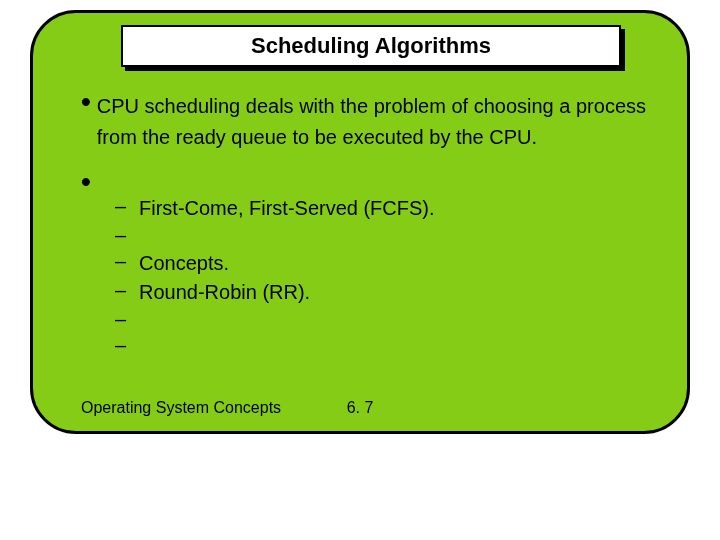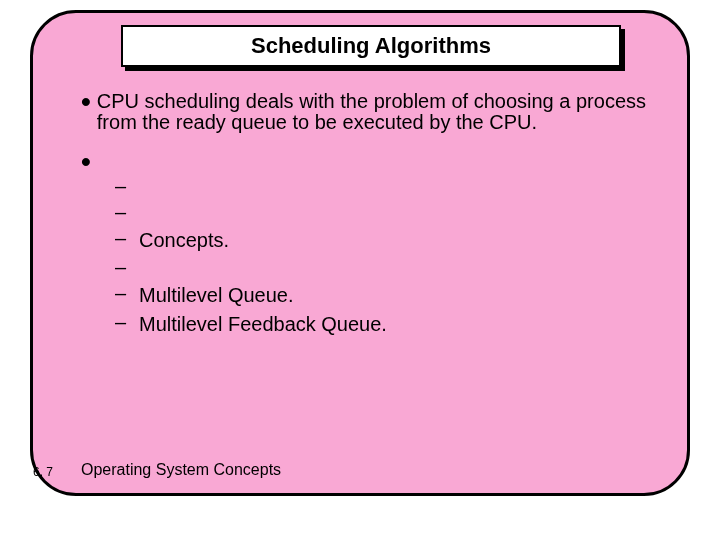--- a/index.html
+++ b/index.html
@@ -2,24 +2,24 @@
 <html><head>
 <meta charset="utf-8">
 <style>
   * { margin: 0; padding: 0; box-sizing: border-box; }
   html, body { width: 720px; height: 540px; background: #fff; font-family: Arial, Helvetica, sans-serif; }
   .slide {
     position: absolute;
     left: 30px;
     top: 10px;
     width: 660px;
-    height: 486px;
+    height: 424px;
     border: 3px solid #000;
     border-radius: 46px;
-    background: #f9a8d4;
+    background: #84cc16;
   }
   .title-shadow {
     position: absolute;
     left: 92px;
     top: 16px;
     width: 500px;
     height: 42px;
     background: #000;
   }
   .title-box {
@@ -53,21 +53,21 @@
   }
   .bullet-dot {
     font-size: 28px;
     line-height: 18px;
     margin-right: 6px;
     margin-top: 2px;
     font-weight: bold;
   }
   .bullet-text {
     font-size: 20px;
-    line-height: 21px;
+    line-height: 31px;
   }
   .sublist {
     margin-left: 34px;
     margin-top: 4px;
   }
   .sub-row {
     display: flex;
     align-items: flex-start;
     margin-bottom: 3px;
   }
@@ -85,22 +85,22 @@
     left: 48px;
     bottom: 14px;
     font-size: 16px;
     color: #000;
   }
   .footer-center {
     position: absolute;
     left: 0;
     right: 0;
     bottom: 14px;
-    text-align: left;
-    font-size: 12px;
+    text-align: center;
+    font-size: 16px;
     color: #000;
   }
 </style>
 </head>
 <body>
 
 <div class="slide">
 
   <div class="title-shadow"></div>
   <div class="title-box">
@@ -114,38 +114,38 @@
       <span class="bullet-text">CPU scheduling deals with the problem of choosing a process from the ready queue to be executed by the CPU.</span>
     </div>
 
     <div class="bullet-row" style="margin-bottom:2px;">
       <span class="bullet-dot">•</span>
     </div>
 
     <div class="sublist">
       <div class="sub-row">
         <span class="sub-dash">–</span>
+        <span class="sub-text">First-Come, First-Served (FCFS).</span>
       </div>
       <div class="sub-row">
         <span class="sub-dash">–</span>
       </div>
       <div class="sub-row">
         <span class="sub-dash">–</span>
         <span class="sub-text">Concepts.</span>
       </div>
       <div class="sub-row">
         <span class="sub-dash">–</span>
+        <span class="sub-text">Round-Robin (RR).</span>
       </div>
       <div class="sub-row">
         <span class="sub-dash">–</span>
-        <span class="sub-text">Multilevel Queue.</span>
       </div>
       <div class="sub-row">
         <span class="sub-dash">–</span>
-        <span class="sub-text">Multilevel Feedback Queue.</span>
       </div>
     </div>
 
   </div>
 
   <div class="footer-left">Operating System Concepts</div>
   <div class="footer-center">6. 7</div>
 
 </div>
 

